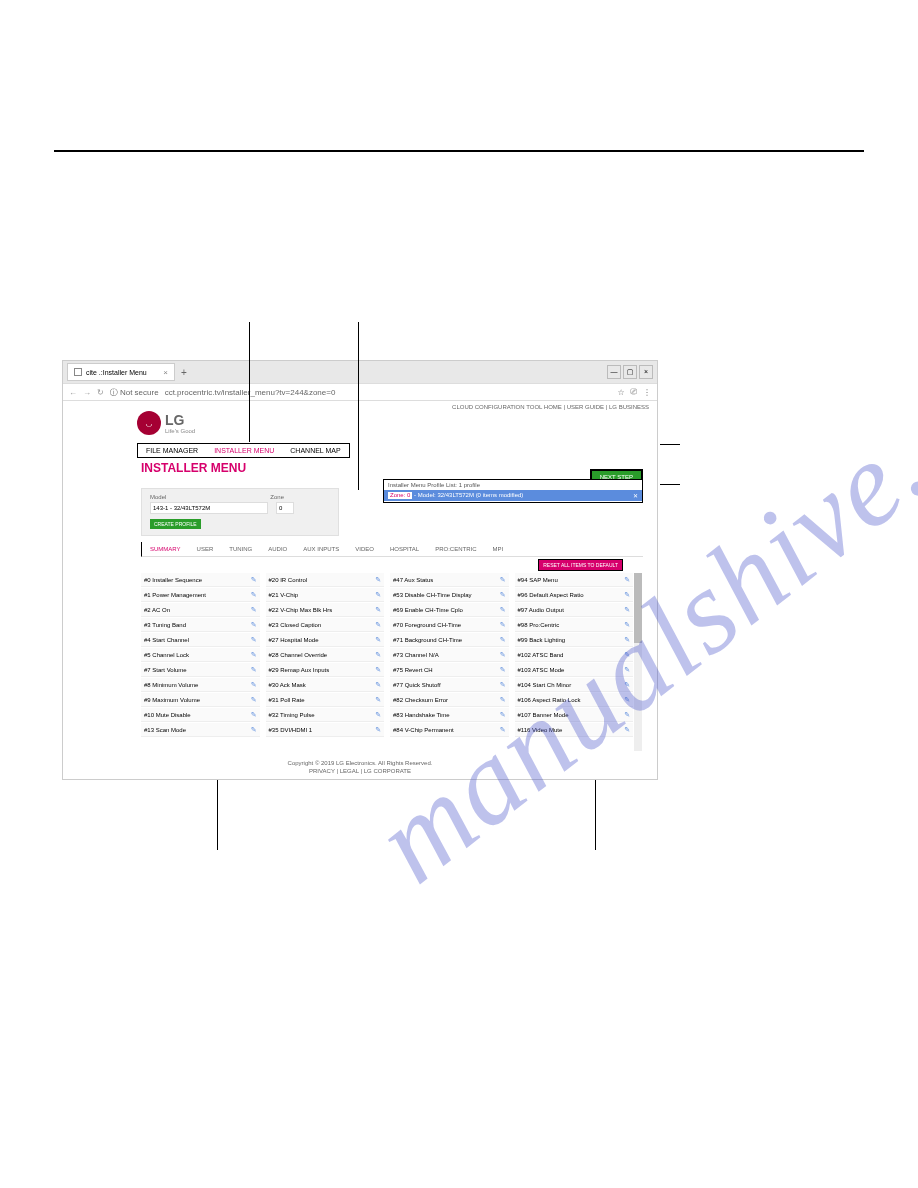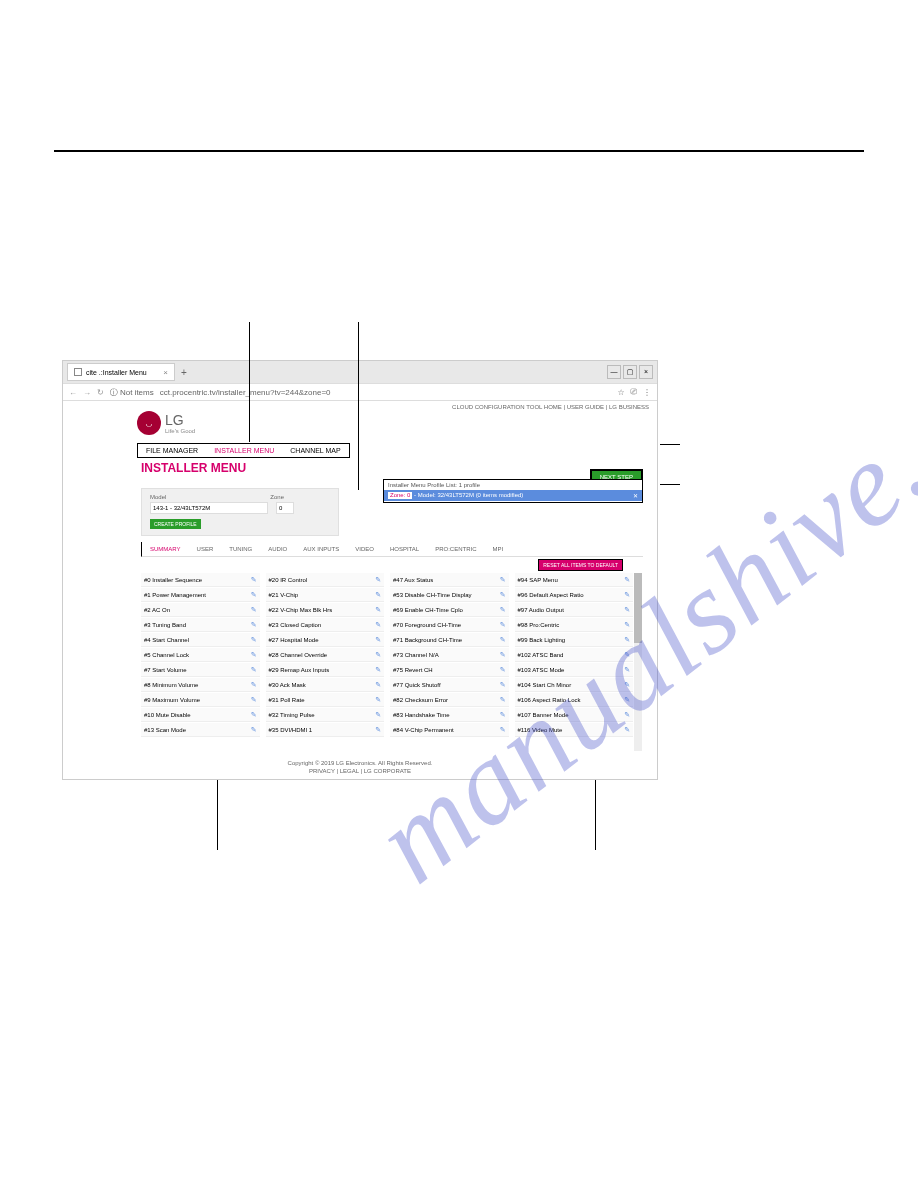--- a/index.html
+++ b/index.html
@@ -15,21 +15,21 @@
   .addbtn { width: 18px; text-align: center; font-size: 10px; color: #666; }
   .rightwin { margin-left: auto; display: flex; gap: 2px; padding-right: 4px; }
   .winbtn { width: 14px; height: 14px; border: 1px solid #bbb; font-size: 7px; text-align: center; line-height: 12px; }
   .urlbar { height: 18px; background: #fff; border-top: 1px solid #ddd; border-bottom: 1px solid #ddd; display: flex; align-items: center; font-size: 8px; color: #666; padding: 0 6px; gap: 6px; }
   .nav-arrow { color: #999; }
   .url-text { flex: 1; }
   .content { background: #fff; height: 378px; position: relative; }
   .toplinks { position: absolute; top: 3px; right: 8px; font-size: 6px; color: #666; }
   .logo { position: absolute; top: 10px; left: 74px; display: flex; align-items: center; gap: 4px; }
   .logo-circle { width: 24px; height: 24px; border-radius: 50%; background: #a50033; color: #fff; font-size: 8px; display: flex; align-items: center; justify-content: center; }
-  .logo-text { font-size: 14px; font-weight: normal; color: #666; }
+  .logo-text { font-size: 14px; font-weight: bold; color: #666; }
   .logo-sub { font-size: 6px; color: #888; }
   .mainnav { position: absolute; top: 42px; left: 74px; display: flex; font-size: 7px; border: 1px solid #000; }
   .mainnav span { padding: 3px 8px; }
   .mainnav .active { color: #d6006c; }
   .pagetitle { position: absolute; top: 60px; left: 78px; font-size: 12px; color: #d6006c; font-weight: bold; }
   .profile-box { position: absolute; top: 87px; left: 78px; width: 198px; height: 48px; background: #f0f0f0; padding: 5px 8px; font-size: 6px; border: 1px solid #e0e0e0; }
   .profile-box .row { display: flex; gap: 8px; margin-bottom: 2px; }
   .profile-box label { color: #666; }
   .profile-box input { width: 118px; height: 12px; font-size: 6px; border: 1px solid #ddd; padding: 0 2px; }
   .profile-box .zone-in { width: 18px; }
@@ -84,21 +84,21 @@
       <div class="rightwin">
         <div class="winbtn">—</div>
         <div class="winbtn">▢</div>
         <div class="winbtn">×</div>
       </div>
     </div>
     <div class="urlbar">
       <span class="nav-arrow">←</span>
       <span class="nav-arrow">→</span>
       <span class="nav-arrow">↻</span>
-      <span>ⓘ <span>Not items</span></span>
+      <span>ⓘ <span>Not secure</span></span>
       <span class="url-text">cct.procentric.tv/installer_menu?tv=244&amp;zone=0</span>
       <span>☆</span>
       <span>⎚</span>
       <span>⋮</span>
     </div>
     <div class="content">
       <div class="toplinks">CLOUD CONFIGURATION TOOL HOME  |  USER GUIDE  |  LG BUSINESS</div>
       <div class="logo">
         <div class="logo-circle">◡</div>
         <div>

